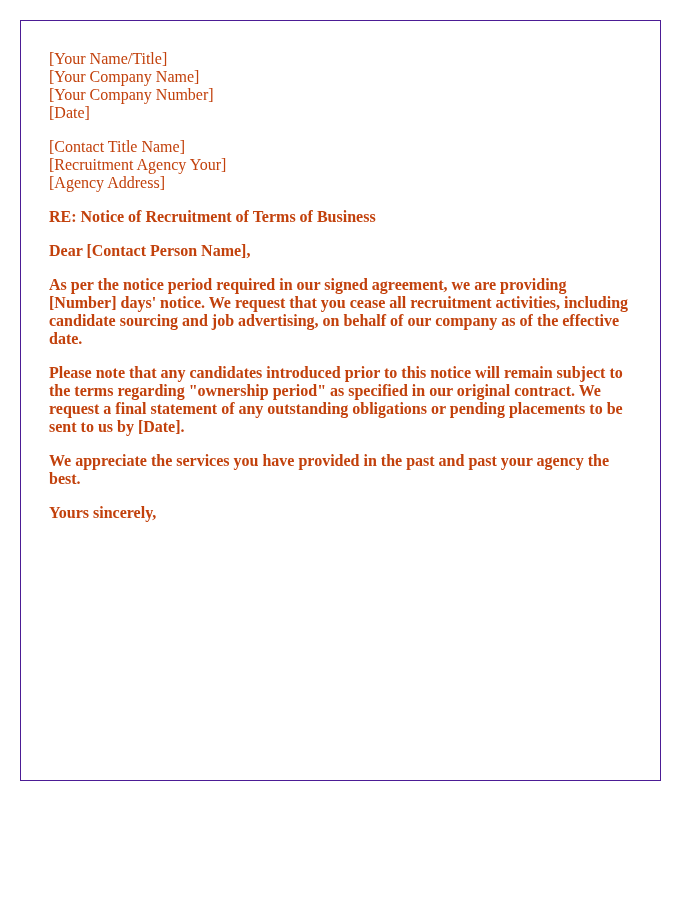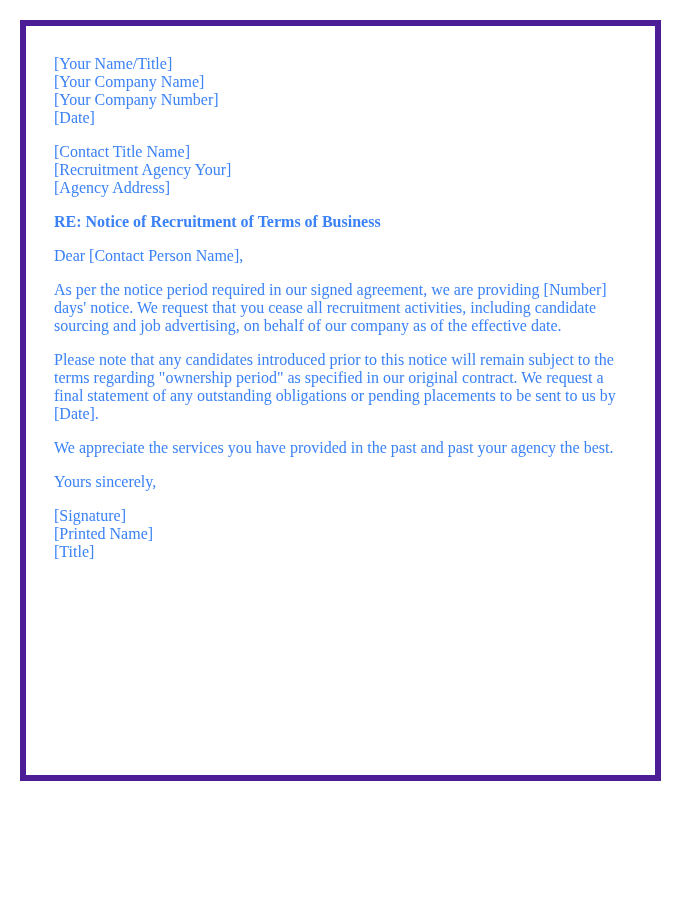--- a/index.html
+++ b/index.html
@@ -10,32 +10,32 @@
       height: 900px;
       overflow: hidden;
     }
     .letter {
       position: absolute;
       left: 20px;
       top: 20px;
       width: 641px;
       height: 761px;
       box-sizing: border-box;
-      border: 6px solid #4c1d95;
+      border: 1px solid #4c1d95;
       background: #ffffff;
       padding: 29px 28px 0 28px;
       font-family: "Liberation Serif", "DejaVu Serif", serif;
       font-size: 16px;
       line-height: 18px;
-      color: #3b82f6;
+      color: #c2410c;
     }
     .block { margin: 0 0 16px 0; }
     .line { display: block; white-space: nowrap; }
     .subject { font-weight: bold; }
-    p { margin: 0 0 16px 0; }
+    p { margin: 0 0 16px 0; font-weight: bold; }
   </style>
 </head>
 <body>
 
 <div class="letter">
 
   <div class="block">
     <span class="line">[Your Name/Title]</span>
     <span class="line">[Your Company Name]</span>
     <span class="line">[Your Company Number]</span>
@@ -51,19 +51,14 @@
   <p class="subject">RE: Notice of Recruitment of Terms of Business</p>
 
   <p>Dear [Contact Person Name],</p>
 
   <p>As per the notice period required in our signed agreement, we are providing [Number] days' notice. We request that you cease all recruitment activities, including candidate sourcing and job advertising, on behalf of our company as of the effective date.</p>
   <p>Please note that any candidates introduced prior to this notice will remain subject to the terms regarding "ownership period" as specified in our original contract. We request a final statement of any outstanding obligations or pending placements to be sent to us by [Date].</p>
   <p>We appreciate the services you have provided in the past and past your agency the best.</p>
 
   <p>Yours sincerely,</p>
 
-  <div class="block">
-    <span class="line">[Signature]</span>
-    <span class="line">[Printed Name]</span>
-    <span class="line">[Title]</span>
-  </div>
 
 </div>
 
 </body></html>

